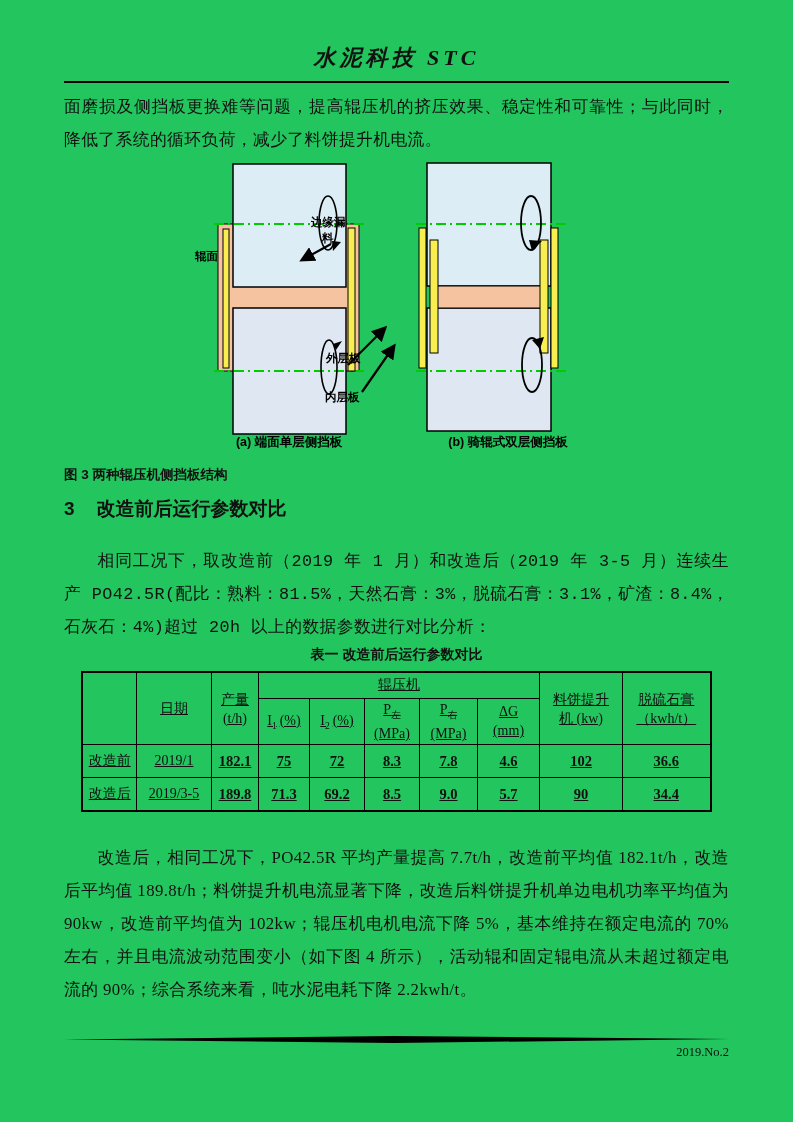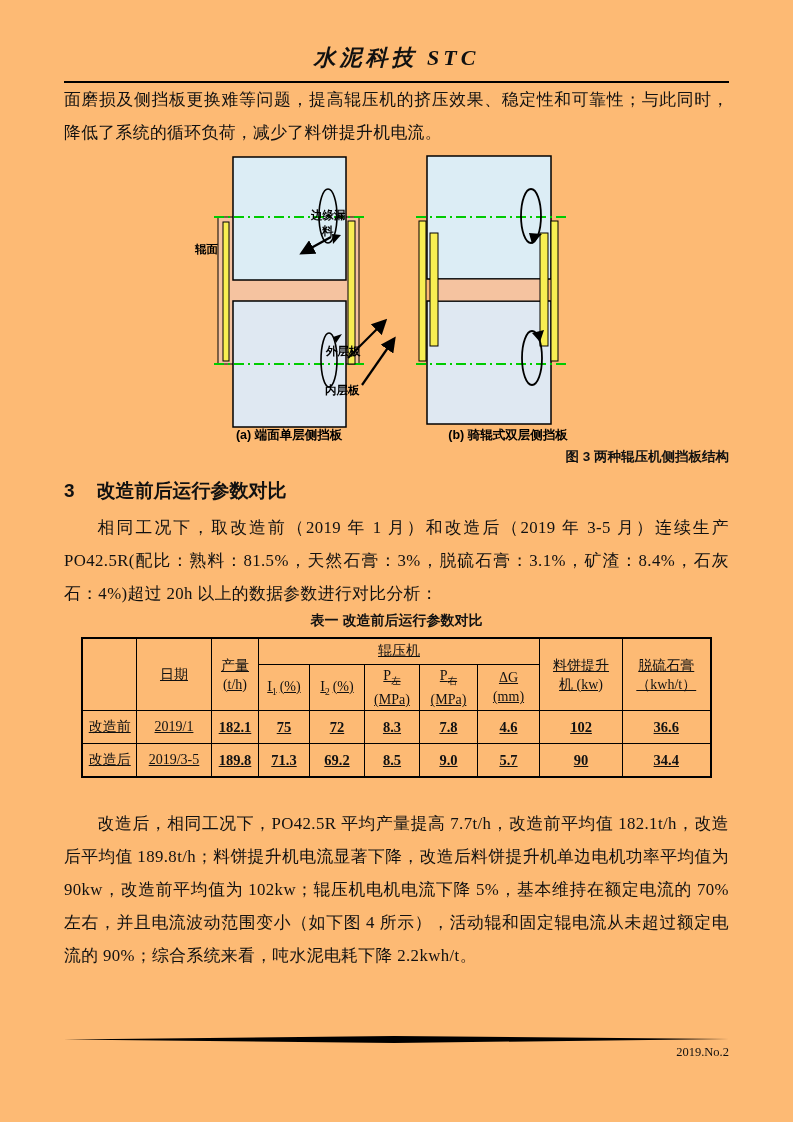--- a/index.html
+++ b/index.html
@@ -1,35 +1,35 @@
 <!DOCTYPE html>
 <html><head>
 <meta charset="utf-8">
 <style>
   * { margin:0; padding:0; box-sizing:border-box; }
   html,body { background:#888; }
   .page {
     position:relative; width:793px; height:1122px; margin:0 auto;
-    background:#fdba74; overflow:hidden;
+    background:#22c55e; overflow:hidden;
     font-family:"Liberation Serif","DejaVu Serif",serif; color:#111;
   }
   .content { margin:0 64px; }
   
   .journal-header { padding-top:45px; padding-bottom:10px; border-bottom:2px solid #000; text-align:center; }
   .journal-title { font-style:italic; font-weight:bold; font-size:22px; letter-spacing:4px; line-height:26px; }
   
   .para { font-size:16.8px; line-height:33px; text-align:justify; letter-spacing:0.4px; }
-  .p1 { }
+  .p1 { margin-top:7px; }
   .indent { text-indent:2em; }
-  .p2 { margin-top:7px; }
+  .p2 { margin-top:23px;font-family:Liberation Mono, monospace; }
   .p3 { margin-top:29px; }
   
   .figure-wrap { margin-top:3px; text-align:center; }
   .fig-caption {
-    margin-top:1px; text-align:right; font-family:"Liberation Sans","DejaVu Sans",sans-serif;
+    margin-top:12px; text-align:left; font-family:"Liberation Sans","DejaVu Sans",sans-serif;
     font-weight:bold; font-size:13.5px; line-height:20px;
   }
   .svg-label { font-family:"Liberation Sans","DejaVu Sans",sans-serif; font-weight:bold; font-size:11.5px; }
   .svg-cap { font-family:"Liberation Sans","DejaVu Sans",sans-serif; font-weight:bold; font-size:12.5px; }
   
   .section-heading {
     margin-top:10px; font-family:"Liberation Sans","DejaVu Sans",sans-serif;
     font-weight:bold; font-size:19px; line-height:27px;
   }
   .section-number { display:inline-block; margin-right:22px; }

